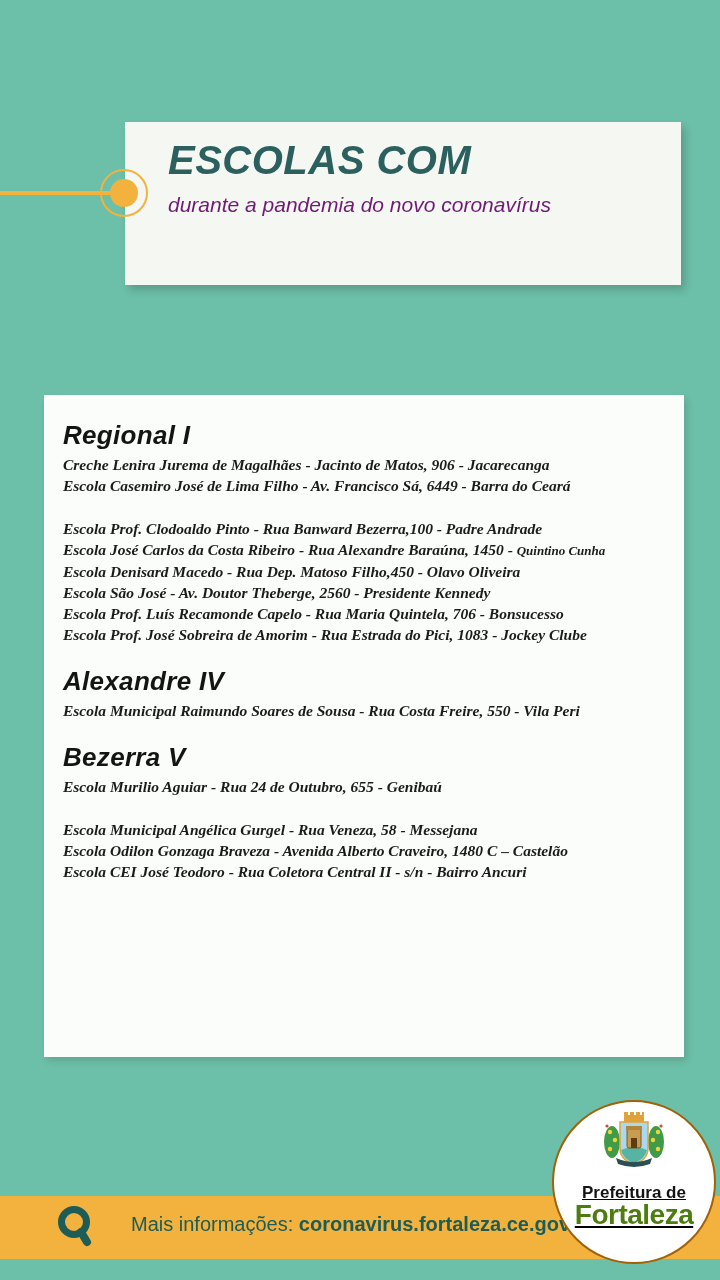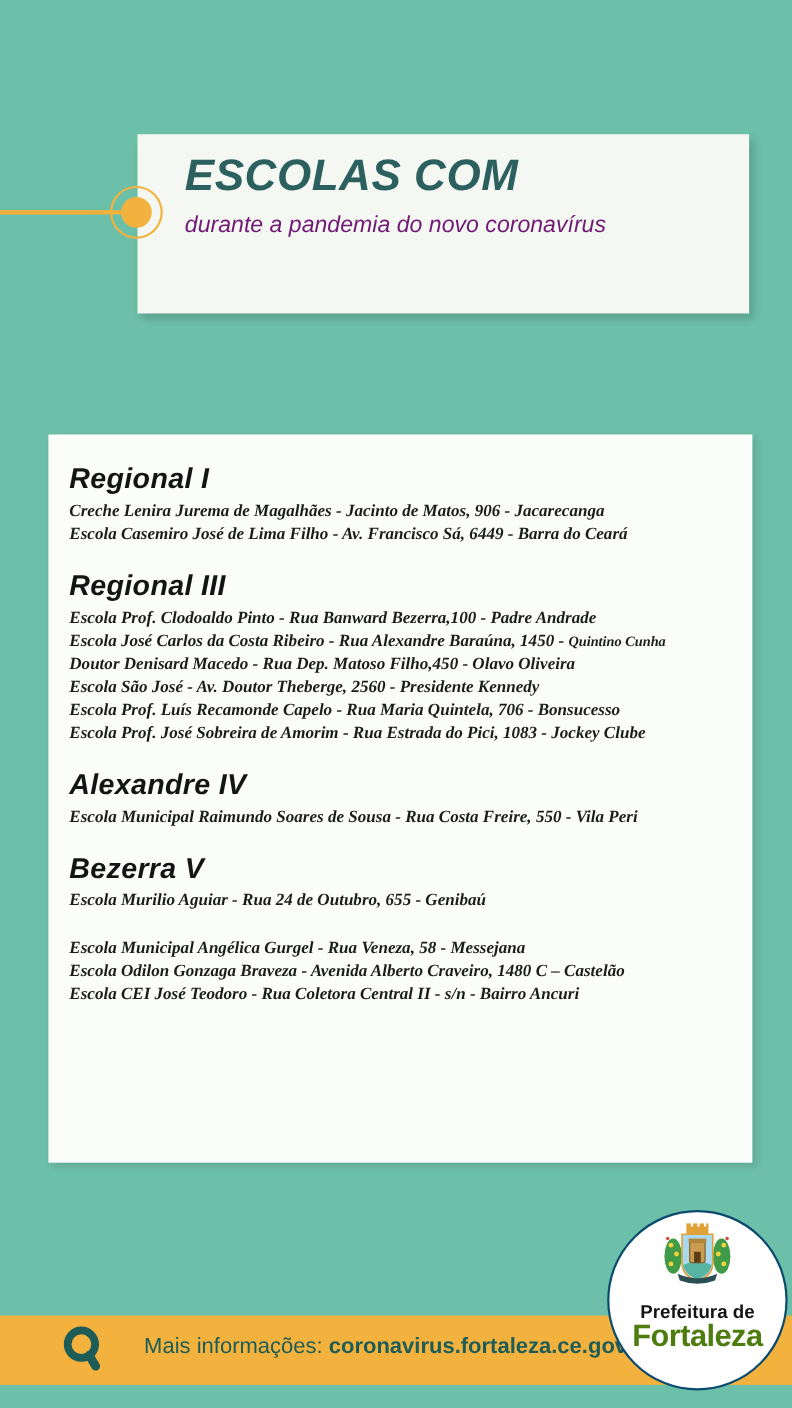--- a/index.html
+++ b/index.html
@@ -41,22 +41,22 @@
   }
   .school-line{
     font-style:italic;font-weight:bold;color:#1b1b1b;
     font-size:15.5px;line-height:21px;margin:0;white-space:pre-wrap;font-family:Liberation Serif, serif;
   }
   .school-line .small{font-size:13px;}
 
   
   .logo-badge{
     position:absolute;left:552px;top:1100px;width:164px;height:164px;
-    background:#ffffff;border:2px solid #0c4a6e;border-radius:50%;
-    box-sizing:border-box;z-index:6;text-align:center;
+    background:#ffffff;border:2px solid #a16207;border-radius:50%;
+    box-sizing:border-box;z-index:6;text-align:center;text-decoration:underline;
   }
   .crest{display:block;margin:10px auto 0 auto;}
   .logo-line1{font-weight:bold;color:#141414;font-size:17px;line-height:18px;margin-top:2px;}
   .logo-line2{font-weight:bold;color:#4d7c0f;font-size:28px;line-height:26px;letter-spacing:-.5px;}
 
   
   .footer-band{
     position:absolute;left:0;top:1196px;width:720px;height:63px;
     background:#f2b23d;z-index:5;
   }
@@ -80,24 +80,23 @@
 </div>
 
 <div class="list-card">
   <div id="regions">
       <section class="region">
         <h2 class="region-title">Regional I</h2>
         <p class="school-line">Creche Lenira Jurema de Magalhães - Jacinto de Matos, 906 - Jacarecanga</p>
         <p class="school-line">Escola Casemiro José de Lima Filho - Av. Francisco Sá, 6449 - Barra do Ceará</p>
       </section>
       <section class="region">
-        <h2 class="region-title">Regional III</h2>
         <p class="school-line">Escola Prof. Clodoaldo Pinto - Rua Banward Bezerra,100 - Padre Andrade</p>
         <p class="school-line">Escola José Carlos da Costa Ribeiro - Rua Alexandre Baraúna, 1450 - <span class="small">Quintino Cunha</span></p>
-        <p class="school-line">Doutor Denisard Macedo - Rua Dep. Matoso Filho,450 - Olavo Oliveira</p>
+        <p class="school-line">Escola Denisard Macedo - Rua Dep. Matoso Filho,450 - Olavo Oliveira</p>
         <p class="school-line">Escola São José - Av. Doutor Theberge, 2560 - Presidente Kennedy</p>
         <p class="school-line">Escola Prof. Luís Recamonde Capelo - Rua Maria Quintela, 706 - Bonsucesso</p>
         <p class="school-line">Escola Prof. José Sobreira de Amorim - Rua Estrada do Pici, 1083 - Jockey Clube</p>
       </section>
       <section class="region">
         <h2 class="region-title">Alexandre IV</h2>
         <p class="school-line">Escola Municipal Raimundo Soares de Sousa - Rua Costa Freire, 550 - Vila Peri</p>
       </section>
       <section class="region">
         <h2 class="region-title">Bezerra V</h2>

